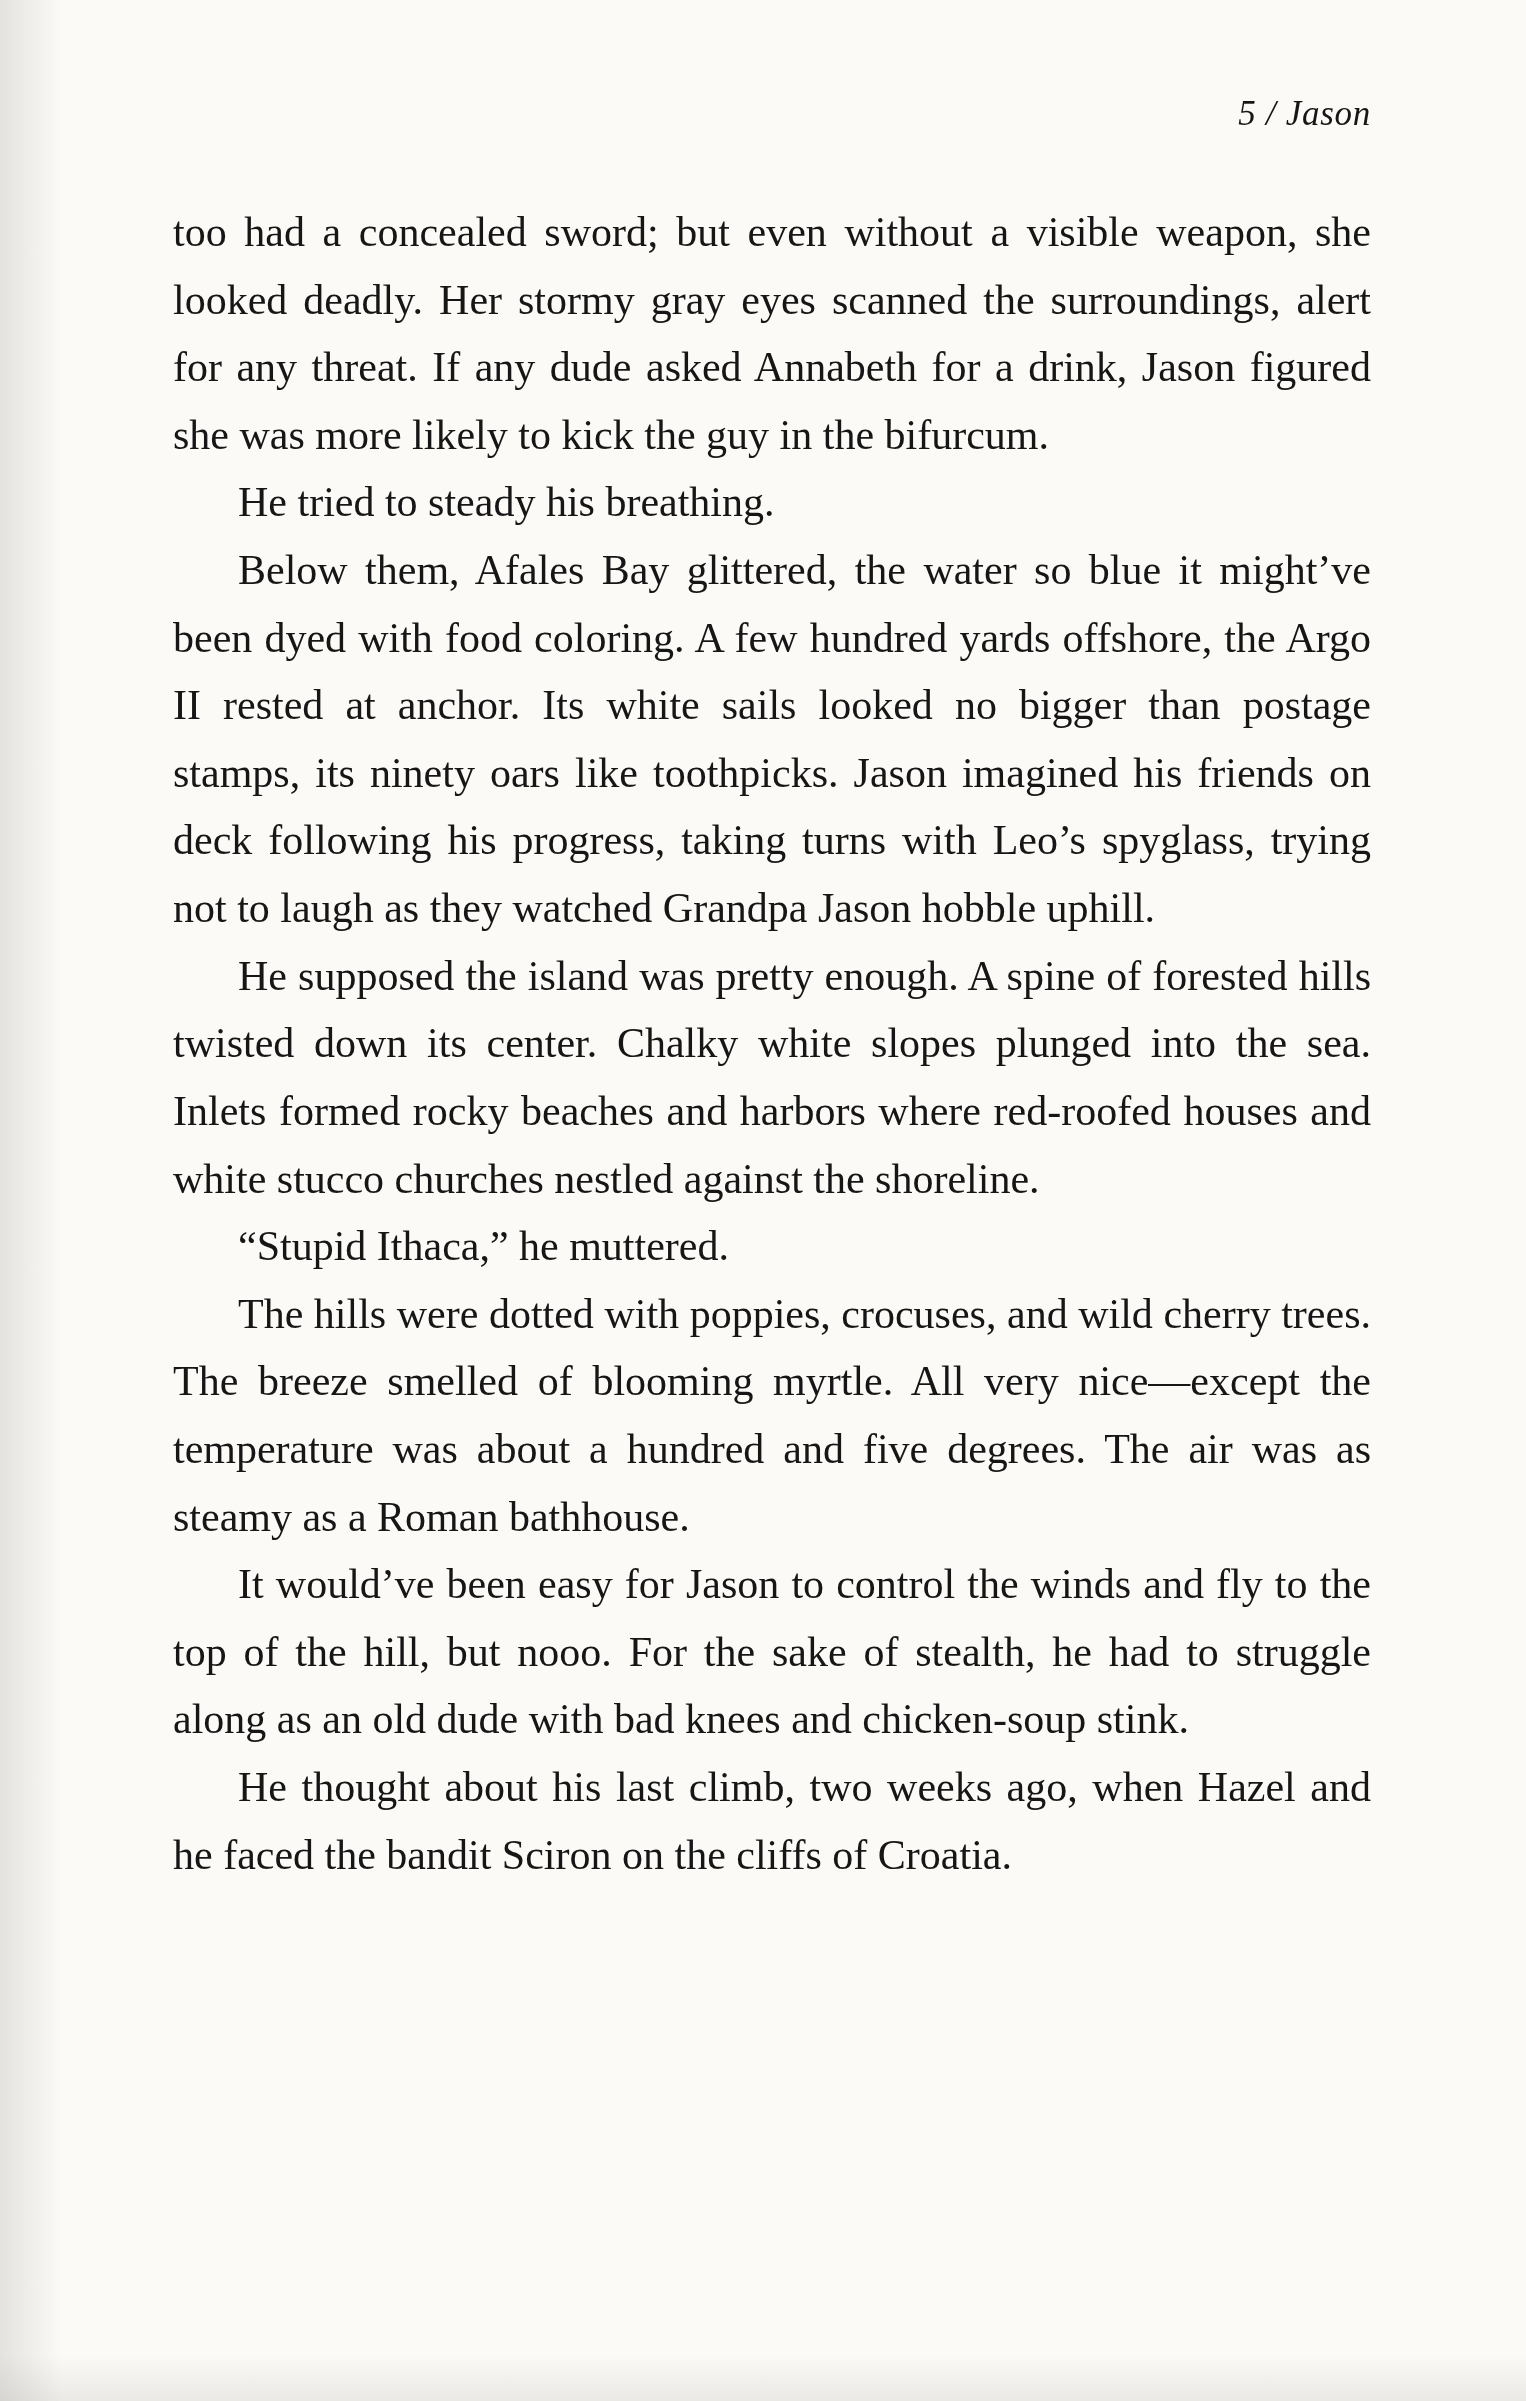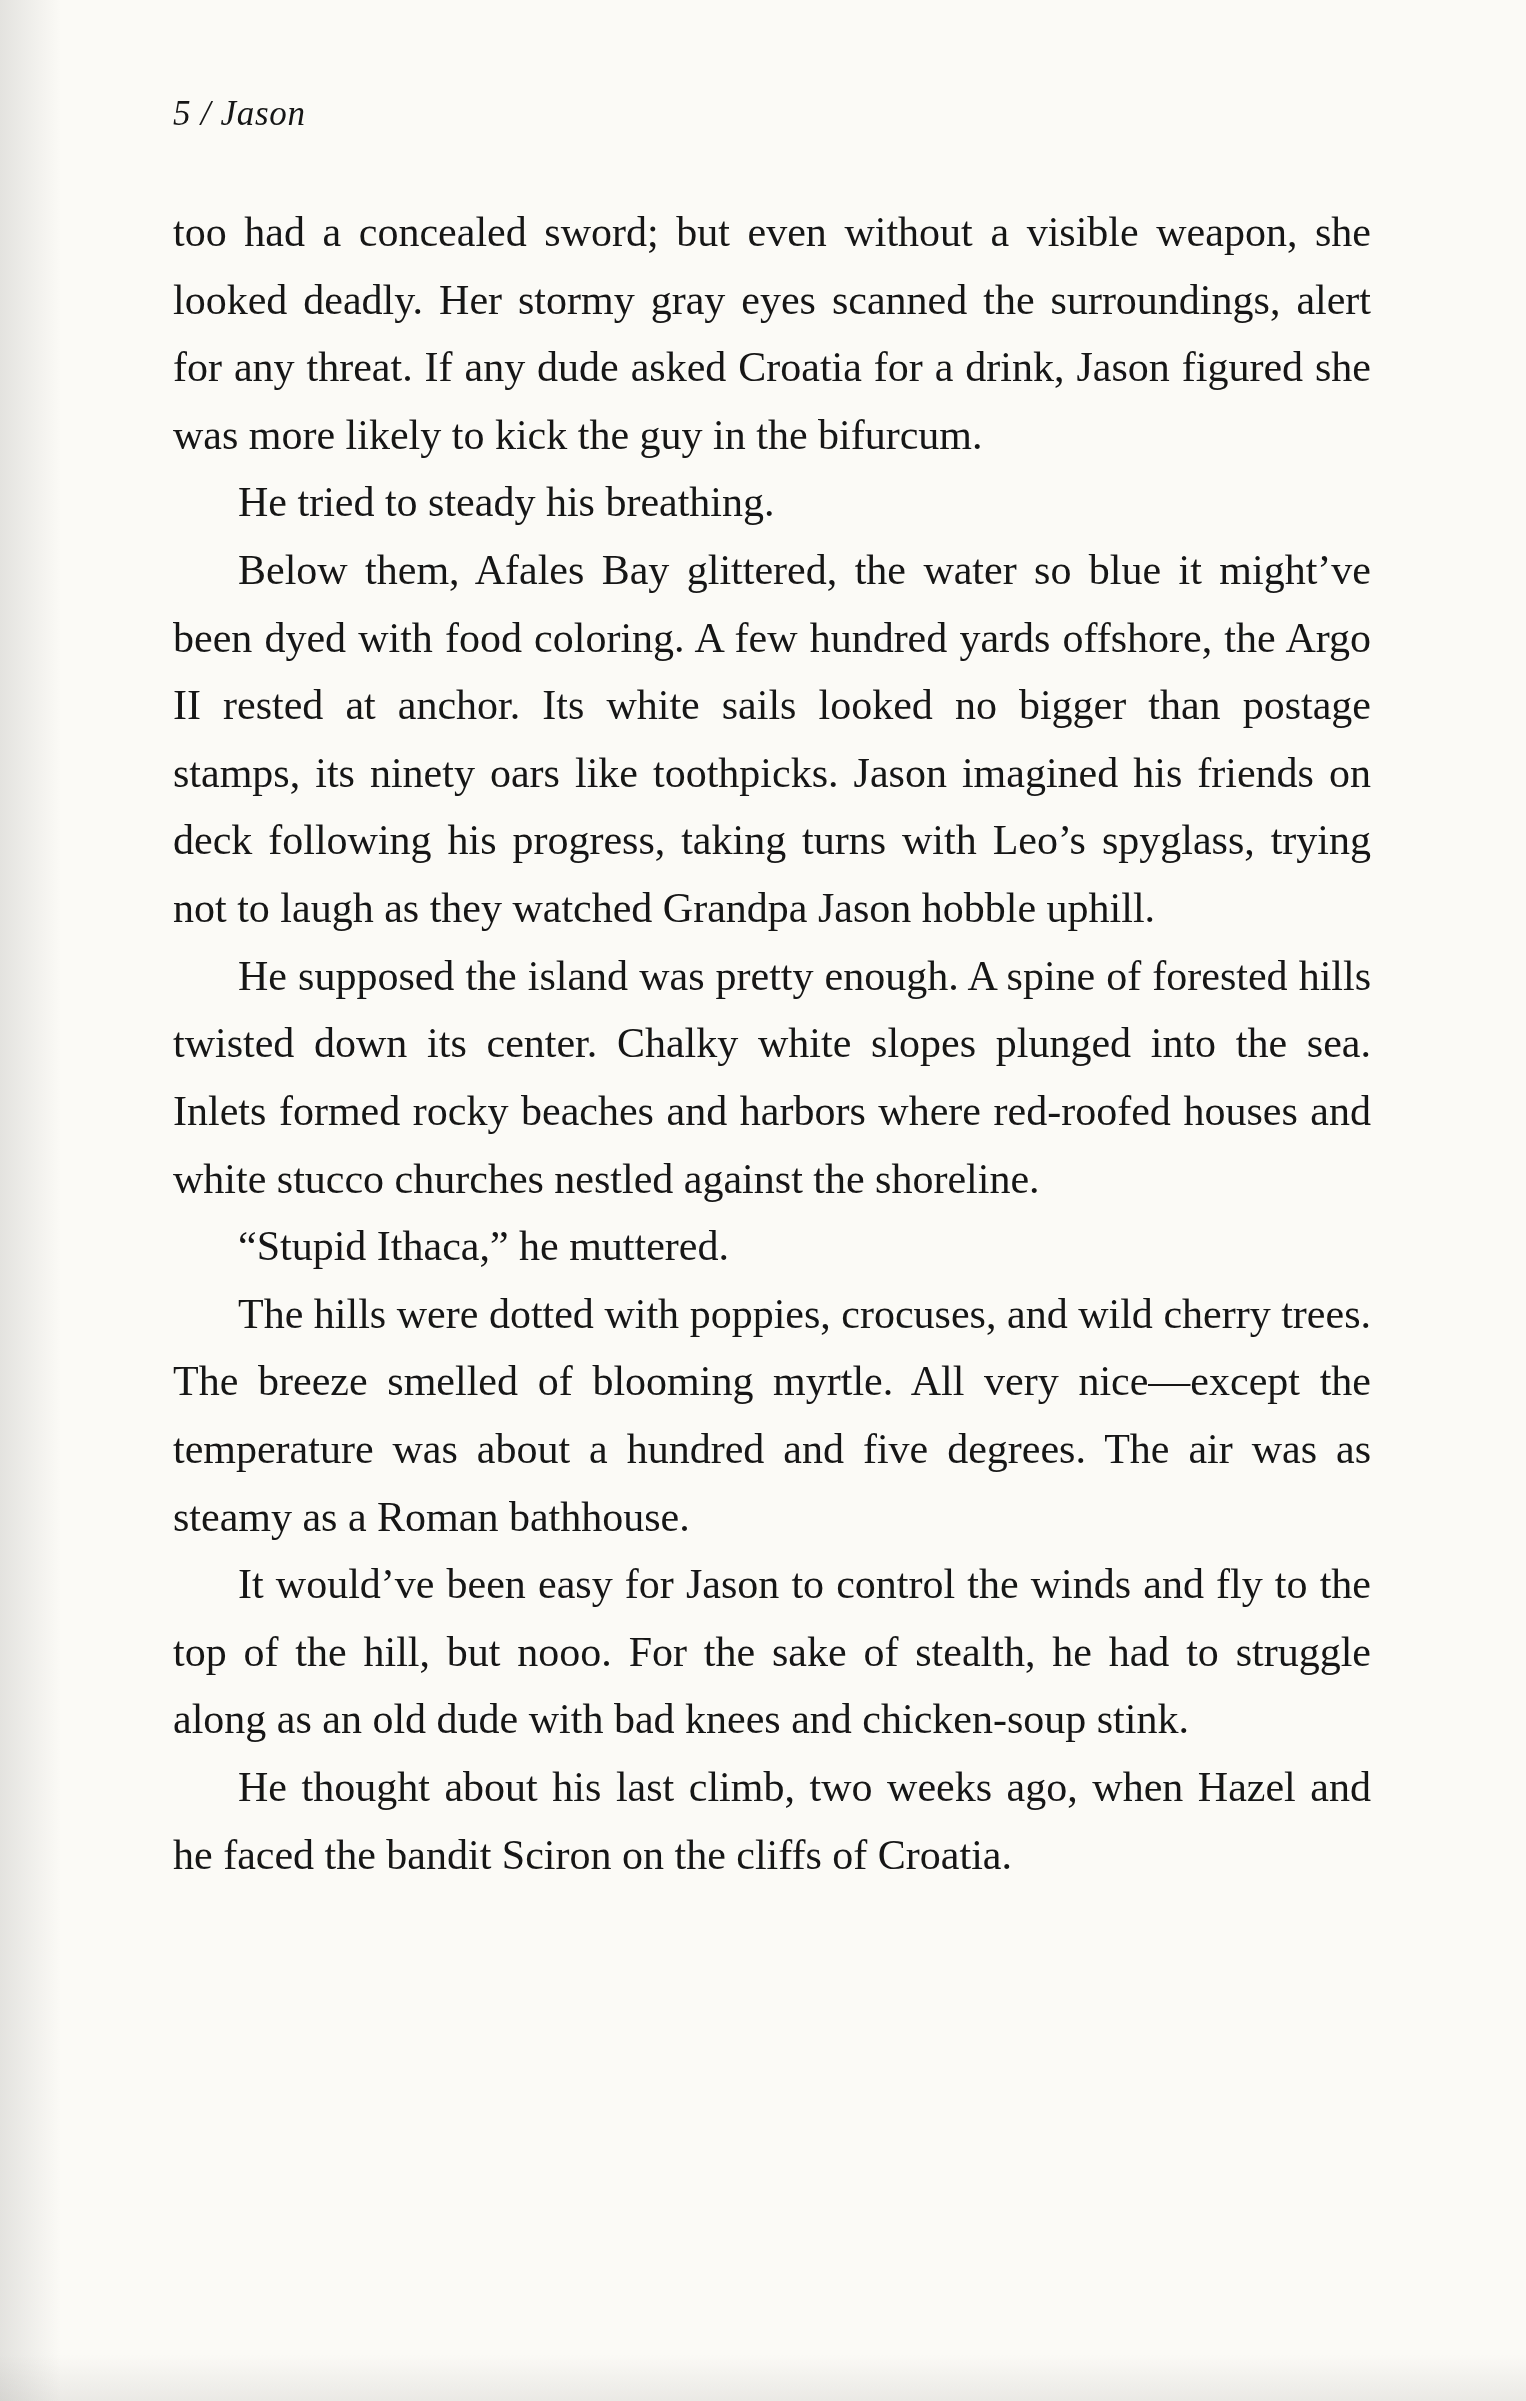--- a/index.html
+++ b/index.html
@@ -33,21 +33,21 @@
   }
   .page::after {
     content: "";
     position: absolute;
     left: 0; right: 0; bottom: 0;
     height: 47px;
     background: linear-gradient(to top, rgba(130,128,124,0.14), rgba(130,128,124,0));
     pointer-events: none;
   }
   .running-head {
-    text-align: left;
+    text-align: right;
     font-style: italic;
     font-size: 35px;
     letter-spacing: 0.7px;
     margin: 0 0 65px 0;
   }
   .body-text {
     font-size: 42px;
     line-height: 1.61;
     text-align: justify;
   }
@@ -59,21 +59,21 @@
   }
   .italic {
   }
 </style>
 </head>
 <body>
 
 <div class="page">
   <div class="running-head">5 / Jason</div>
   <div class="body-text">
-      <p class=""><span>too had a concealed sword; but even without a visible weapon, she looked deadly. Her stormy gray eyes scanned the surroundings, alert for any threat. If any dude asked Croatia for a drink, Jason figured she was more likely to kick the guy in the </span><span class="italic">bifurcum</span><span>.</span></p>
+      <p class=""><span>too had a concealed sword; but even without a visible weapon, she looked deadly. Her stormy gray eyes scanned the surroundings, alert for any threat. If any dude asked Annabeth for a drink, Jason figured she was more likely to kick the guy in the </span><span class="italic">bifurcum</span><span>.</span></p>
       <p class="indent"><span>He tried to steady his breathing.</span></p>
       <p class="indent"><span>Below them, Afales Bay glittered, the water so blue it might’ve been dyed with food coloring. A few hundred yards offshore, the </span><span class="italic">Argo II</span><span> rested at anchor. Its white sails looked no bigger than postage stamps, its ninety oars like toothpicks. Jason imagined his friends on deck following his progress, taking turns with Leo’s spyglass, trying not to laugh as they watched Grandpa Jason hobble uphill.</span></p>
       <p class="indent"><span>He supposed the island was pretty enough. A spine of forested hills twisted down its center. Chalky white slopes plunged into the sea. Inlets formed rocky beaches and harbors where red-roofed houses and white stucco churches nestled against the shoreline.</span></p>
       <p class="indent"><span>“Stupid Ithaca,” he muttered.</span></p>
       <p class="indent"><span>The hills were dotted with poppies, crocuses, and wild cherry trees. The breeze smelled of blooming myrtle. All very nice—except the temperature was about a hundred and five degrees. The air was as steamy as a Roman bathhouse.</span></p>
       <p class="indent"><span>It would’ve been easy for Jason to control the winds and fly to the top of the hill, but </span><span class="italic">nooo</span><span>. For the sake of stealth, he had to struggle along as an old dude with bad knees and chicken-soup stink.</span></p>
       <p class="indent"><span>He thought about his last climb, two weeks ago, when Hazel and he faced the bandit Sciron on the cliffs of Croatia.</span></p>
     </div>
 </div>
 

